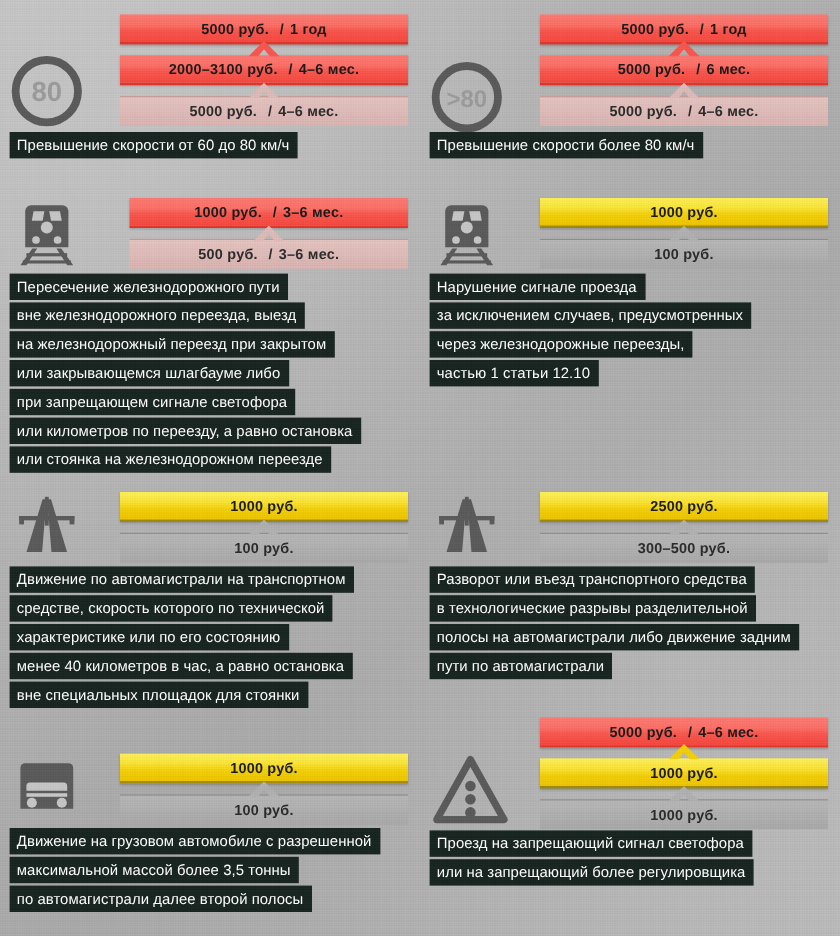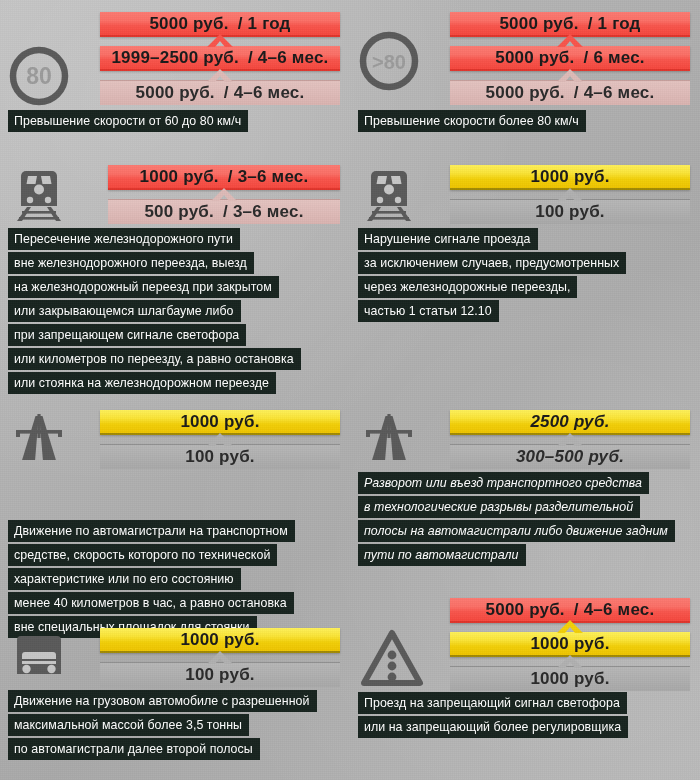--- a/index.html
+++ b/index.html
@@ -26,21 +26,21 @@
 
   
   .icon{position:absolute;left:0;top:0;width:86px;}
   .icon svg{display:block;}
 
   
   .bars{position:absolute;}
   .bar{
     position:relative;height:25px;box-sizing:border-box;
     display:flex;align-items:center;justify-content:center;
-    font-size:17px;font-weight:bold;color:#1a1a1a;
+    font-size:12px;font-weight:bold;color:#1a1a1a;
     letter-spacing:.2px;white-space:nowrap;
   }
   .bar .amt{display:inline-block;}
   .bar .sep{display:inline-block;padding:0 5px 0 9px;font-weight:bold;}
   .bar .dur{display:inline-block;}
 
   .bar.red{
     background:linear-gradient(180deg,#fb7a72 0%,#fb6f66 38%,#f8554c 60%,#f5473e 100%);
     border-bottom:2px solid #e0352c;
     box-shadow:0 1px 2px rgba(0,0,0,.22);
@@ -95,41 +95,41 @@
           <span class="amt">5000 руб.</span>
           <span class="sep">/</span>
           <span class="dur">1 год</span>
         </div>
         <div class="bar red gap">
           <span class="arrow">
             <svg width="26" height="13" viewBox="0 0 26 13">
               <path d="M13 0 L26 13 H18 L13 7 L8 13 H0 Z" fill="#f8554c"></path>
             </svg>
           </span>
-          <span class="amt">1999–2500 руб.</span>
+          <span class="amt">2000–3100 руб.</span>
           <span class="sep">/</span>
           <span class="dur">4–6 мес.</span>
         </div>
         <div class="bar palered gap">
           <span class="arrow">
             <svg width="26" height="13" viewBox="0 0 26 13">
               <path d="M13 0 L26 13 H18 L13 7 L8 13 H0 Z" fill="#ddbab7"></path>
             </svg>
           </span>
           <span class="amt">5000 руб.</span>
           <span class="sep">/</span>
           <span class="dur">4–6 мес.</span>
         </div>
       </div>
       <div class="desc" style="left: 8px; top: 110px;">
         <div class="line">Превышение скорости от 60 до 80 км/ч</div>
       </div>
     </div>
     <div class="block" style="left: 0px; top: 0px; width: 700px; height: 780px; pointer-events: none;">
-      <div class="icon" style="left: 358px; top: 30px;">
+      <div class="icon" style="left: 358px; top: 50px;">
         <svg width="62" height="62" viewBox="0 0 62 62">
           <circle cx="31" cy="31" r="26" fill="none" stroke="#5a5a5a" stroke-width="6.5"></circle>
           <text x="31" y="39" text-anchor="middle" font-family="Liberation Sans, sans-serif" font-size="20" font-weight="bold" fill="#9b9b9b">&gt;80</text>
         </svg>
       </div>
       <div class="bars" style="left: 450px; top: 12px; width: 240px;">
         <div class="bar red">
           <span class="amt">5000 руб.</span>
           <span class="sep">/</span>
           <span class="dur">1 год</span>
@@ -253,29 +253,29 @@
         </div>
         <div class="bar gray gap">
           <span class="arrow">
             <svg width="26" height="13" viewBox="0 0 26 13">
               <path d="M13 0 L26 13 H18 L13 7 L8 13 H0 Z" fill="#b0b0b0"></path>
             </svg>
           </span>
           <span class="amt">100 руб.</span>
         </div>
       </div>
-      <div class="desc" style="left: 8px; top: 472px; margin-top: 48px;">
+      <div class="desc" style="left: 8px; top: 472px;">
         <div class="line">Движение по автомагистрали на транспортном</div>
         <div class="line">средстве, скорость которого по технической</div>
         <div class="line">характеристике или по его состоянию</div>
         <div class="line">менее 40 километров в час, а равно остановка</div>
         <div class="line">вне специальных площадок для стоянки</div>
       </div>
     </div>
-    <div class="block" style="left: 0px; top: 0px; width: 700px; height: 780px; pointer-events: none; font-style: italic;">
+    <div class="block" style="left: 0px; top: 0px; width: 700px; height: 780px; pointer-events: none;">
       <div class="icon" style="left: 358px; top: 408px;">
         <svg width="62" height="62" viewBox="0 0 62 62">
           <path d="M27.5 8 h3.2 l-3.6 44 h-13 z" fill="#5a5a5a"></path>
           <path d="M34.5 8 h-3.2 l3.6 44 h13 z" fill="#5a5a5a"></path>
           <rect x="8" y="22" width="46" height="3.6" fill="#5a5a5a"></rect>
           <rect x="8" y="22" width="4" height="7" fill="#5a5a5a"></rect>
           <rect x="50" y="22" width="4" height="7" fill="#5a5a5a"></rect>
           <rect x="29.4" y="6" width="3.2" height="24" fill="#5a5a5a"></rect>
         </svg>
       </div>

